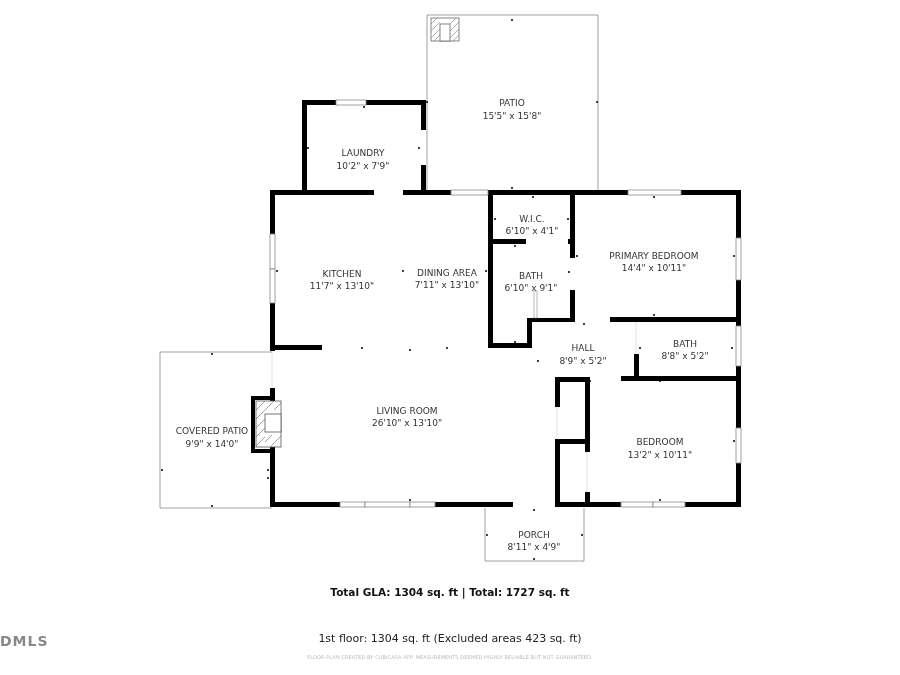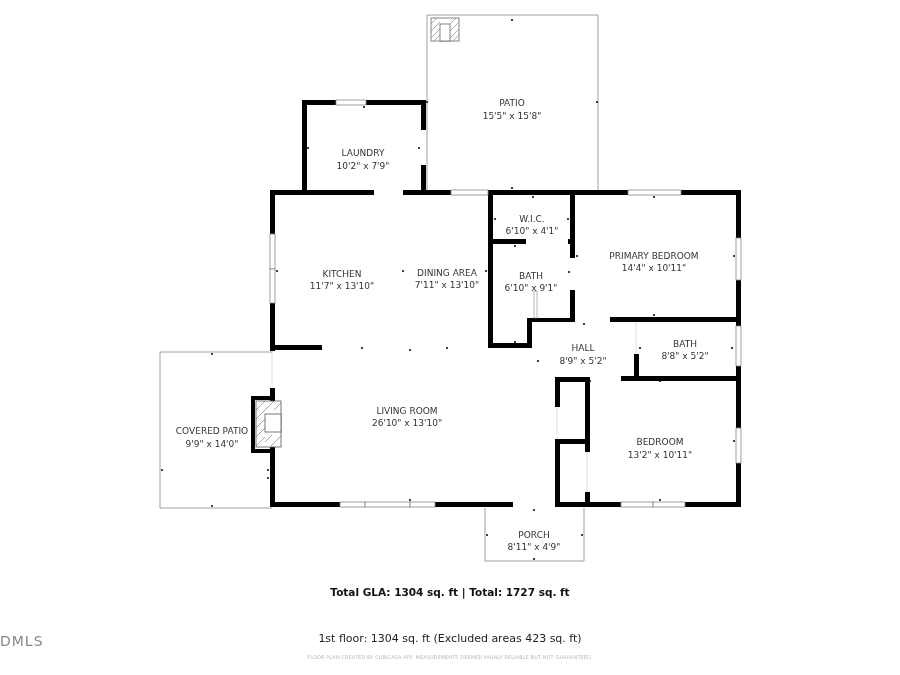--- a/index.html
+++ b/index.html
@@ -9,21 +9,21 @@
   .room-label { font-size: 9px; fill: #333; text-anchor: middle; font-family: "DejaVu Sans", sans-serif; }
   .wall { fill: #000; }
   .thin { fill: none; stroke: #888; stroke-width: 0.8; }
   .win { fill: #fff; stroke: #888; stroke-width: 0.8; }
   .tick { fill: #000; }
   .footer { position: absolute; left: 0; width: 900px; text-align: center; }
   .total { top: 586px; font-size: 10.5px; font-weight: bold; color: #111; }
   .floor { top: 632px; font-size: 11px; color: #222; }
   .disclaimer { top: 654px; font-size: 5px; color: #bbb; letter-spacing: 0.1px; }
   .mls { position: absolute; left: 0; top: 633px; font-size: 14px; color: #888;
-         font-family: "DejaVu Sans", sans-serif; letter-spacing: 1px; font-weight: 400; }
+         font-family: "DejaVu Sans", sans-serif; letter-spacing: 1px; font-weight: 700; }
 </style>
 </head>
 <body>
 
 <svg id="plan" width="900" height="610" viewBox="0 0 900 610" xmlns="http://www.w3.org/2000/svg">
 
   <g>
     <polyline class="thin" points="427,190 427,15 598,15 598,190"></polyline>
 
     <rect x="431" y="18" width="28" height="23" fill="#fff" stroke="#666" stroke-width="0.8"></rect>

